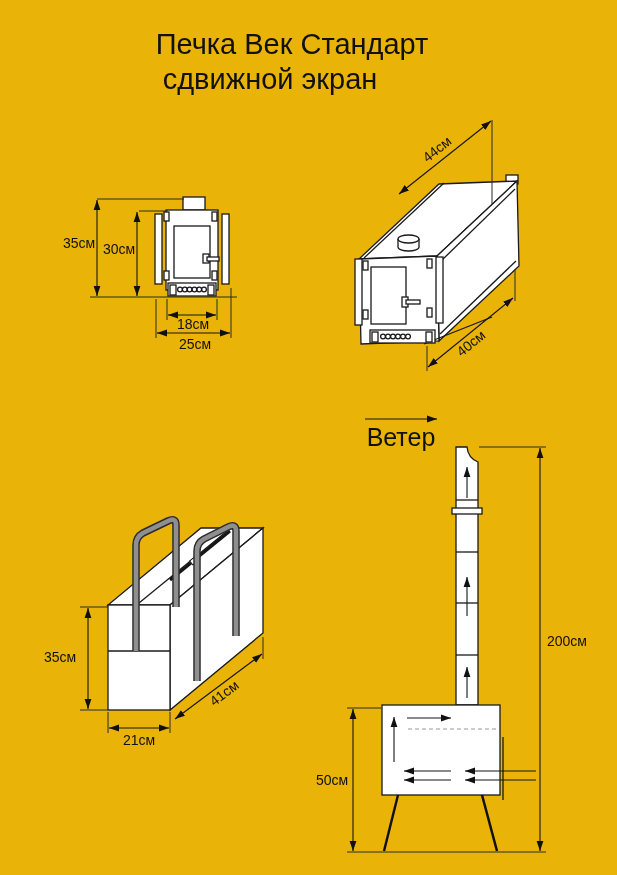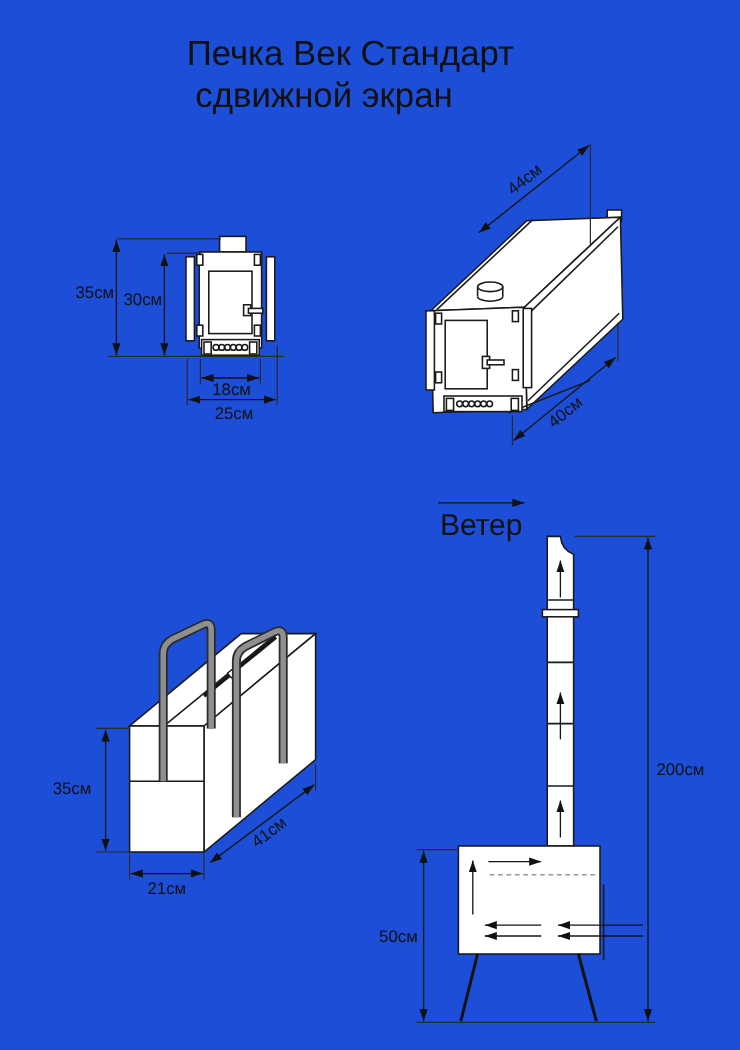--- a/index.html
+++ b/index.html
@@ -1,16 +1,16 @@
 <!DOCTYPE html>
 <html><head>
 <meta charset="utf-8">
 <style>
   html,body{margin:0;padding:0;background:#ffffff;}
-  .canvas{position:relative;width:617px;height:875px;background:#1d4ed8;overflow:hidden;
+  .canvas{position:relative;width:617px;height:875px;background:#eab308;overflow:hidden;
           font-family:"Liberation Sans",sans-serif;}
   svg{display:block;}
   .ln{stroke:#1a1a1a;stroke-width:1.3;fill:none;}
   .lnw{stroke:#1a1a1a;stroke-width:1.3;fill:#ffffff;}
   .dim{stroke:#141414;stroke-width:1.1;fill:none;}
   .ext{stroke:#2a2a2a;stroke-width:1;fill:none;}
   .thick{stroke:#111;stroke-width:2.5;fill:none;}
   .dash{stroke:#9a9a9a;stroke-width:1.2;fill:none;stroke-dasharray:4 3;}
   .lbl{font-family:"Liberation Sans",sans-serif;font-size:14px;fill:#111;}
   .big{font-family:"Liberation Sans",sans-serif;font-size:25px;fill:#111;}

